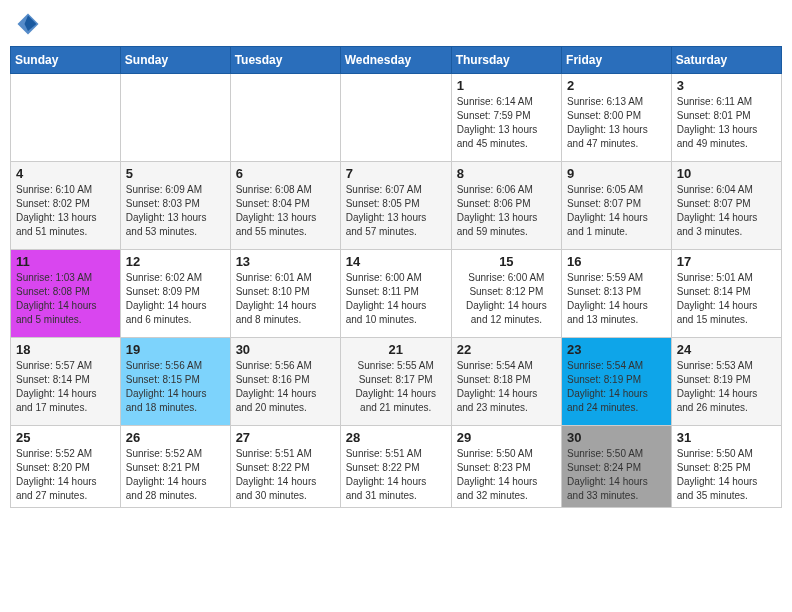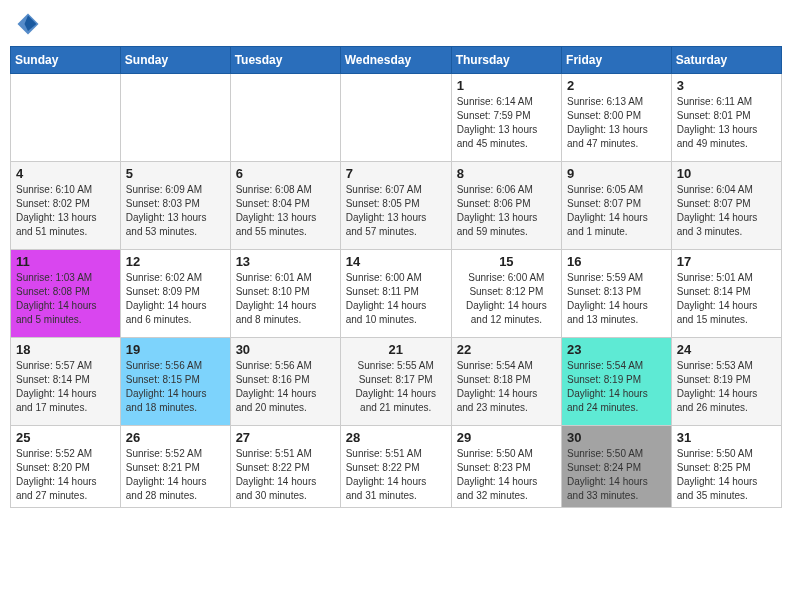--- a/index.html
+++ b/index.html
@@ -283,21 +283,21 @@
 Daylight: 14 hours
 and 21 minutes.</div>
         </td>
         <td style="background: rgb(245, 245, 245);">
           <div class="day-number">22</div>
           <div class="day-info">Sunrise: 5:54 AM
 Sunset: 8:18 PM
 Daylight: 14 hours
 and 23 minutes.</div>
         </td>
-        <td style="background: #5eead4;">
+        <td style="background: #0ea5e9;">
           <div class="day-number">23</div>
           <div class="day-info">Sunrise: 5:54 AM
 Sunset: 8:19 PM
 Daylight: 14 hours
 and 24 minutes.</div>
         </td>
         <td style="background: rgb(245, 245, 245);">
           <div class="day-number">24</div>
           <div class="day-info">Sunrise: 5:53 AM
 Sunset: 8:19 PM

